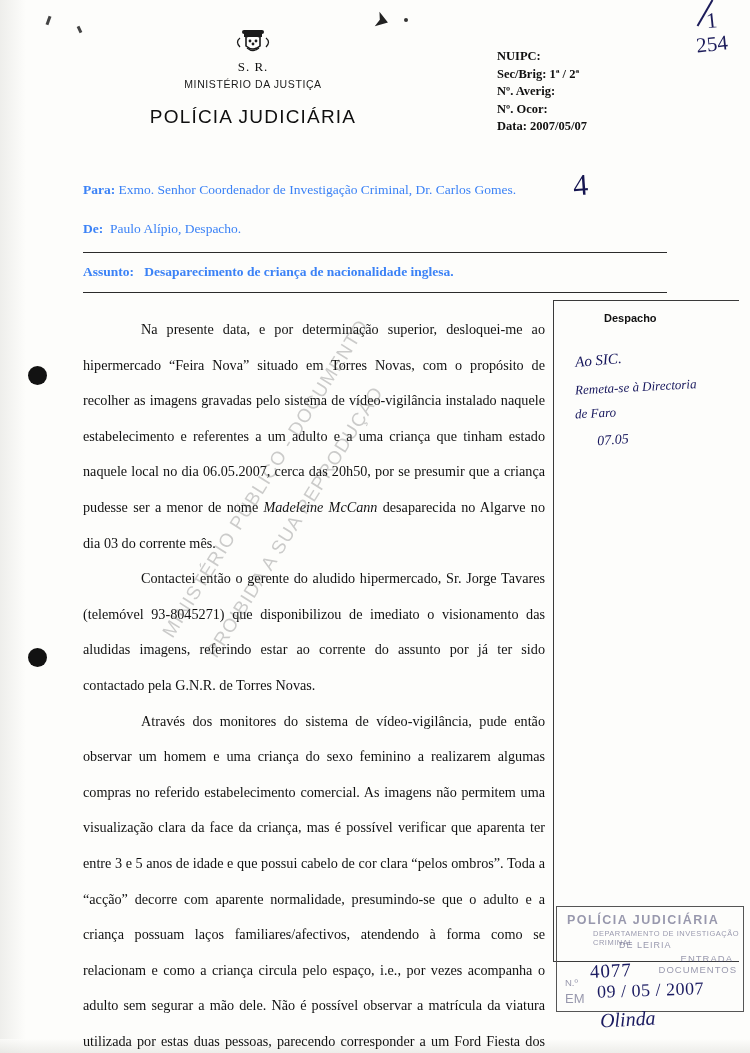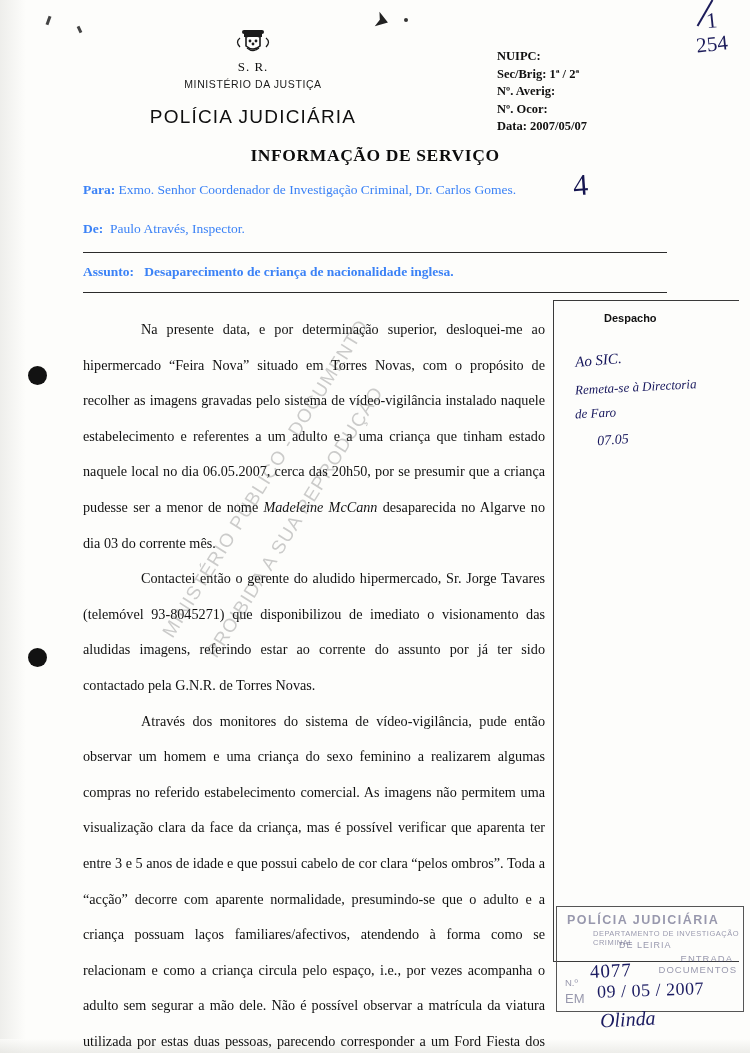--- a/index.html
+++ b/index.html
@@ -421,31 +421,30 @@
         <span>Nº. Ocor:</span>
         <span class="val"></span>
       </div>
       <div class="meta-row">
         <span>Data:</span>
         <span class="val-b">2007/05/07</span>
       </div>
     </div>
   </div>
 
-  <div class="doc-title">INFORMAÇÃO DE SERVIÇO</div>
 
   <div class="hw-4">4</div>
 
   <div class="field f-para">
     <span class="lbl">Para:</span>
     <span class="val">Exmo. Senhor Coordenador de Investigação Criminal, Dr. Carlos Gomes.</span>
   </div>
   <div class="field f-de">
     <span class="lbl">De:</span>
-    &nbsp;<span class="val">Paulo Através, Inspector.</span>
+    &nbsp;<span class="val">Paulo Alípio, Despacho.</span>
   </div>
   <div class="rule rule-1"></div>
   <div class="field f-assunto">
     <span class="lbl">Assunto:</span>
     &nbsp;&nbsp;<span class="val">Desaparecimento de criança de nacionalidade inglesa.</span>
   </div>
   <div class="rule rule-2"></div>
 
   <div class="despacho-box"></div>
   <div class="despacho-title">Despacho</div>

